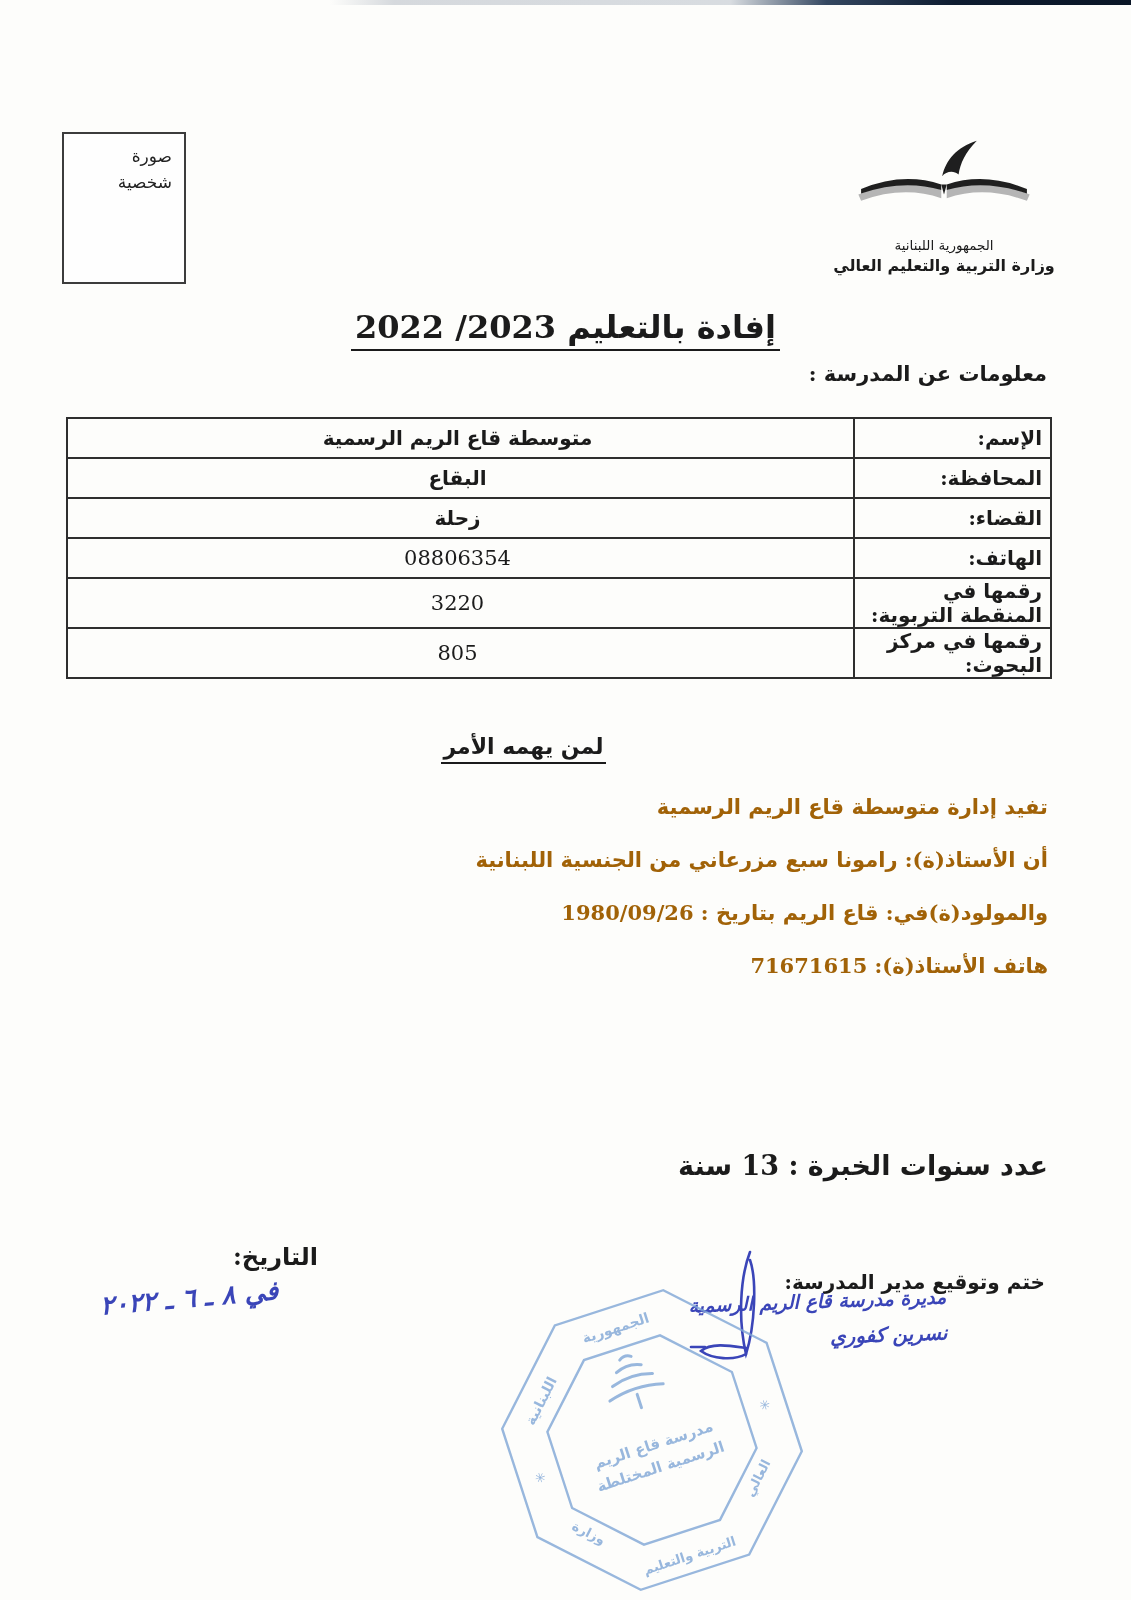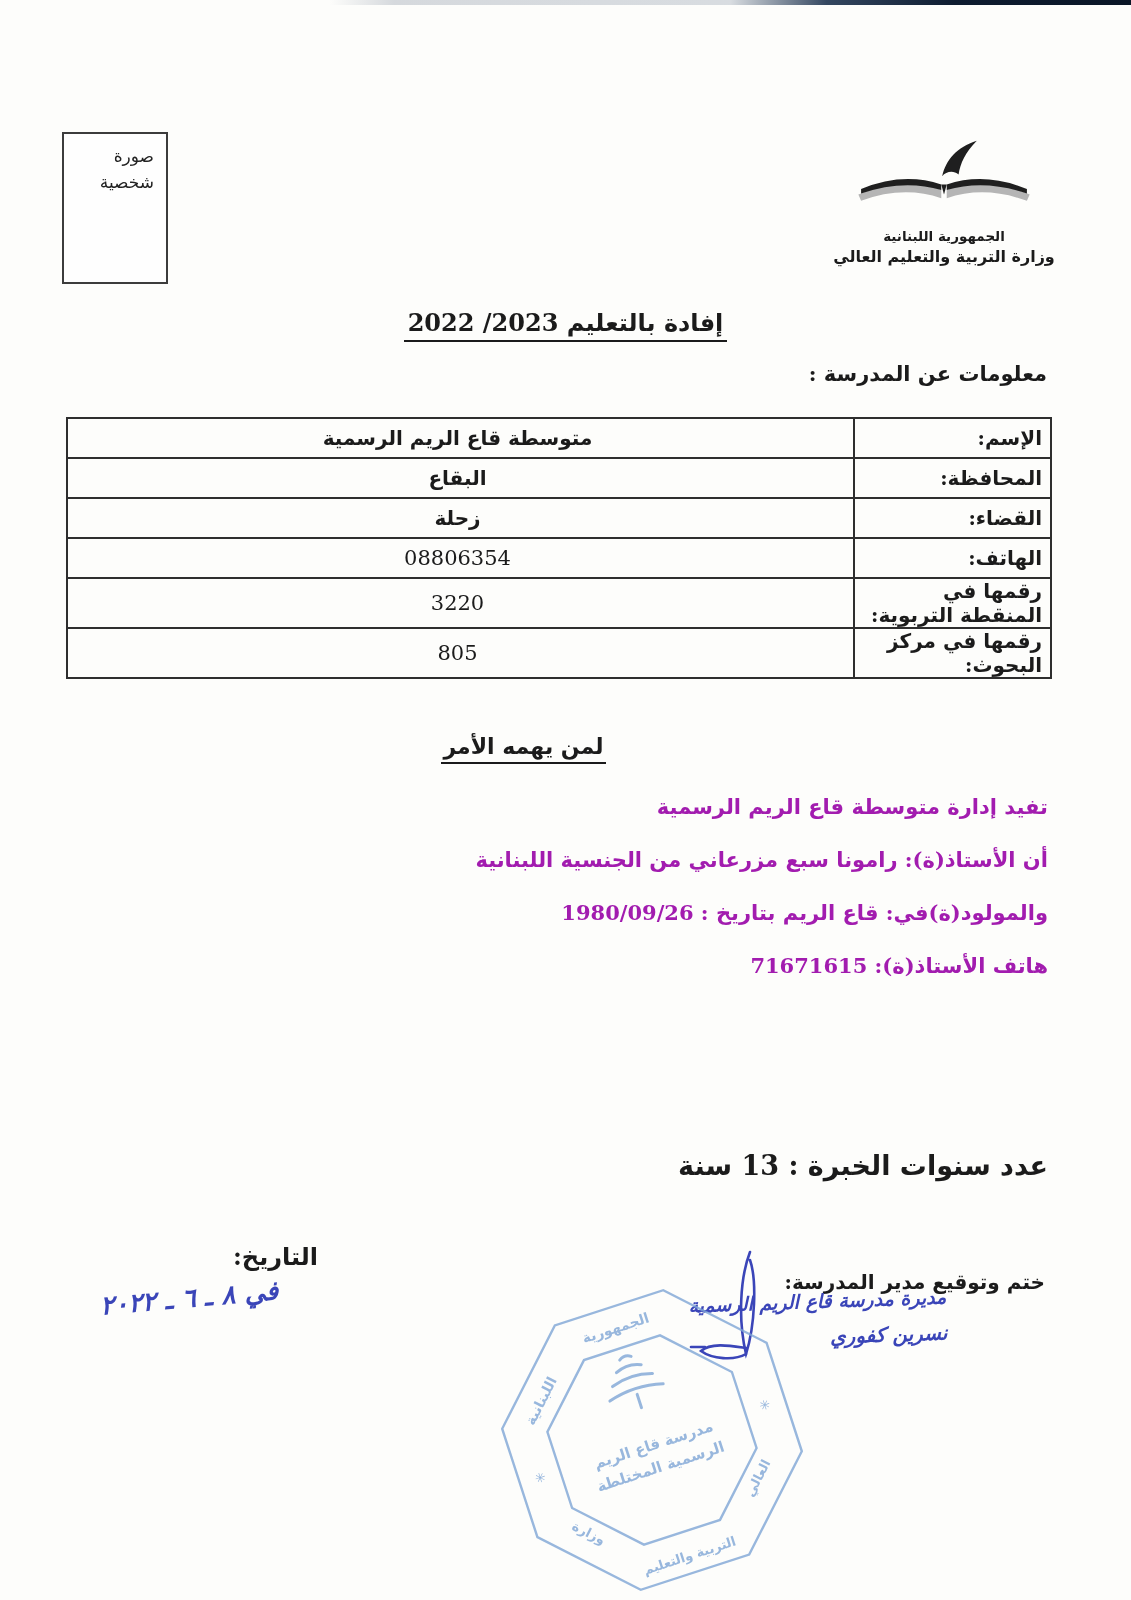--- a/index.html
+++ b/index.html
@@ -19,39 +19,39 @@
     background:linear-gradient(to right,
       rgba(140,150,165,0) 0%,
       rgba(140,150,165,.35) 8%,
       rgba(120,135,155,.28) 50%,
       #344760 62%,
       #0e1c30 78%,
       #0a1626 100%);
   }
   
   .photo-box{
-    position:absolute;left:62px;top:132px;width:106px;height:152px;
+    position:absolute;left:62px;top:132px;width:124px;height:152px;
     border:2px solid #3c3c3c;background:#fefefe;
     box-sizing:border-box;
   }
   .photo-box .lbl{
     direction:rtl;text-align:right;
     padding:9px 12px 0 0;font-size:17px;line-height:1.55;color:#222;
   }
   
   .logo{
     position:absolute;right:72px;top:138px;width:230px;text-align:center;
   }
   .logo .logo-art{display:block;margin:0 auto;}
-  .logo .l1{font-size:13.5px;font-weight:bold;margin-top:8px;direction:rtl;}
+  .logo .l1{font-size:13.5px;font-weight:normal;margin-top:17px;direction:rtl;}
   .logo .l2{font-size:16px;font-weight:bold;margin-top:3px;direction:rtl;}
   
   .doc-title{
     position:absolute;top:308px;left:0;width:100%;
-    text-align:center;font-size:24px;font-weight:bold;direction:rtl;
+    text-align:center;font-size:32px;font-weight:bold;direction:rtl;
   }
   .doc-title .inner{
     display:inline-block;border-bottom:2px solid #1b1b1b;padding:0 4px 3px 4px;
   }
   .doc-title .years{direction:ltr;unicode-bidi:isolate;}
   
   .school-info-heading{
     position:absolute;top:361px;right:84px;
     font-size:21px;font-weight:bold;direction:rtl;
   }
@@ -75,21 +75,21 @@
   
   .letter-heading{
     position:absolute;top:733px;left:0;width:100%;
     padding-right:84px;box-sizing:border-box;
     text-align:center;font-size:22px;font-weight:bold;direction:rtl;
   }
   .letter-heading .inner{border-bottom:2px solid #1b1b1b;padding:0 2px 3px 2px;}
   .letter-body{
     position:absolute;top:780px;right:83px;
     direction:rtl;text-align:right;font-size:21px;font-weight:600;
-    line-height:53px;color:#a21caf;
+    line-height:53px;color:#a16207;
   }
   .experience-line{
     position:absolute;top:1150px;right:83px;
     direction:rtl;font-size:27px;font-weight:600;
   }
   
   .stamp-sign-label{
     position:absolute;top:1270px;right:86px;
     direction:rtl;font-size:20px;font-weight:600;
   }

